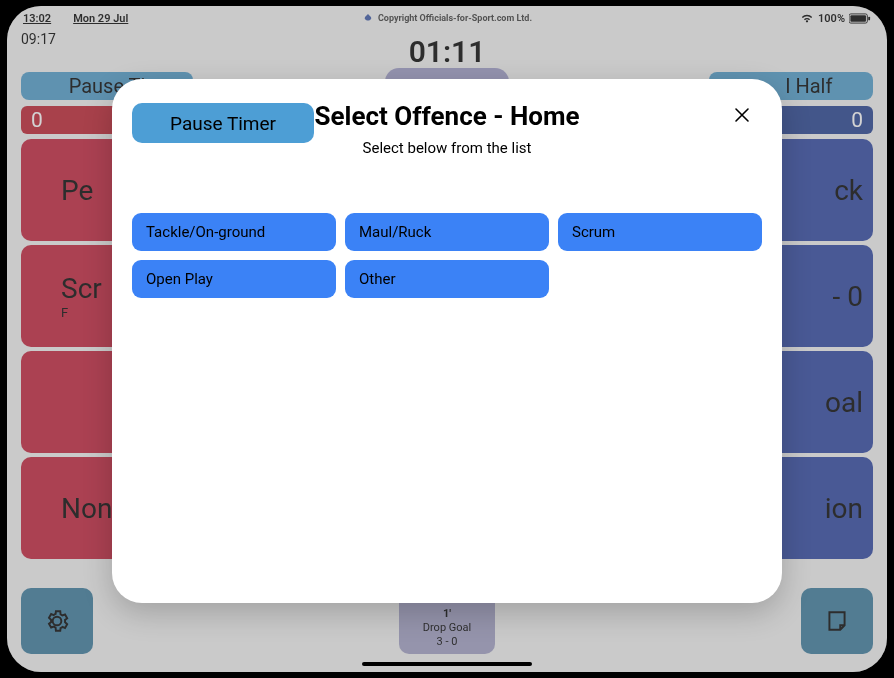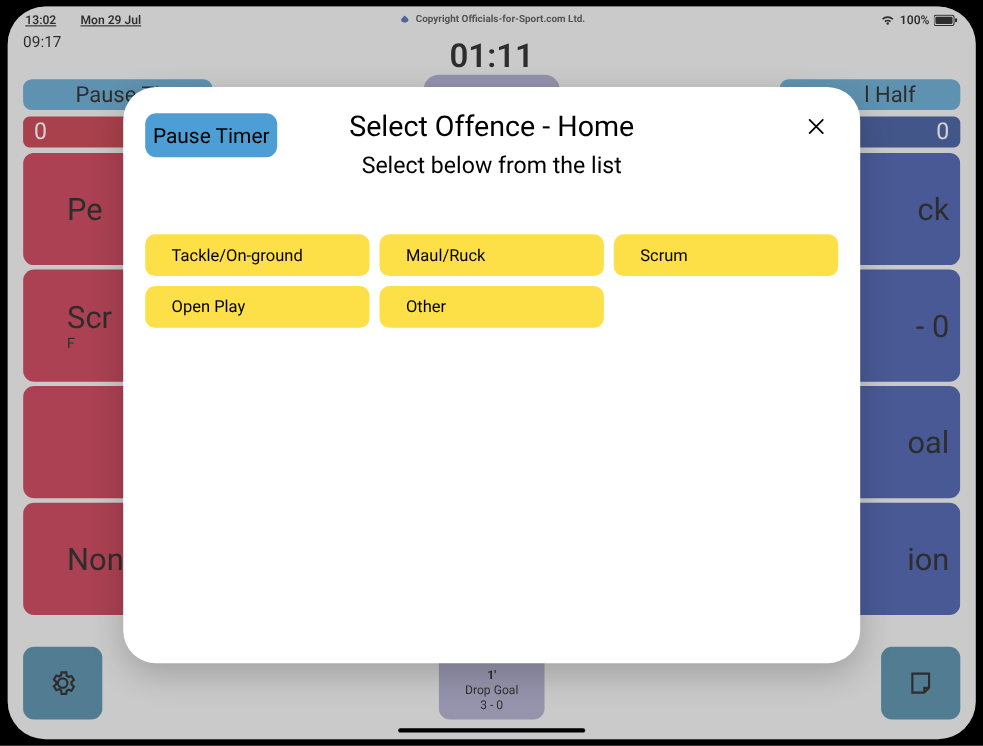--- a/index.html
+++ b/index.html
@@ -194,62 +194,62 @@
     }
     .modal-header-row {
       position: relative;
       display: flex;
       align-items: flex-start;
     }
     .modal-pause-btn {
       background: #4d9ed5;
       border-radius: 10px;
       height: 40px;
-      padding: 0 7px;
+      padding: 0 38px;
       display: flex;
       align-items: center;
       justify-content: center;
       font-size: 19px;
       color: #000;
       margin-top: 8px;
     }
     .modal-title-wrap {
       position: absolute;
       left: 0; right: 0;
       top: 6px;
       text-align: center;
       pointer-events: none;
     }
-    .modal-title { font-size: 26px; font-weight: 400; }
-    .modal-subtitle { font-size: 21px; margin-top: 8px; }
+    .modal-title { font-size: 26px; font-weight: 700; }
+    .modal-subtitle { font-size: 15px; margin-top: 8px; }
     .modal-close {
       position: absolute;
       right: 8px;
       top: 8px;
       width: 24px;
       height: 24px;
       display: flex;
       align-items: center;
       justify-content: center;
     }
     .modal-close svg { width: 16px; height: 16px; }
 
     .option-grid {
       margin-top: 70px;
       display: grid;
       grid-template-columns: repeat(3, 1fr);
       gap: 9px;
     }
     .option-btn {
-      background: #fde047;
+      background: #3b82f6;
       border-radius: 9px;
       height: 38px;
       display: flex;
       align-items: center;
-      padding-left: 24px;
+      padding-left: 14px;
       font-size: 15px;
       color: #000;
     }
 
     .gear-icon, .note-icon { width: 26px; height: 26px; }
   </style>
 </head>
 <body>
 
 <div class="device-screen">

